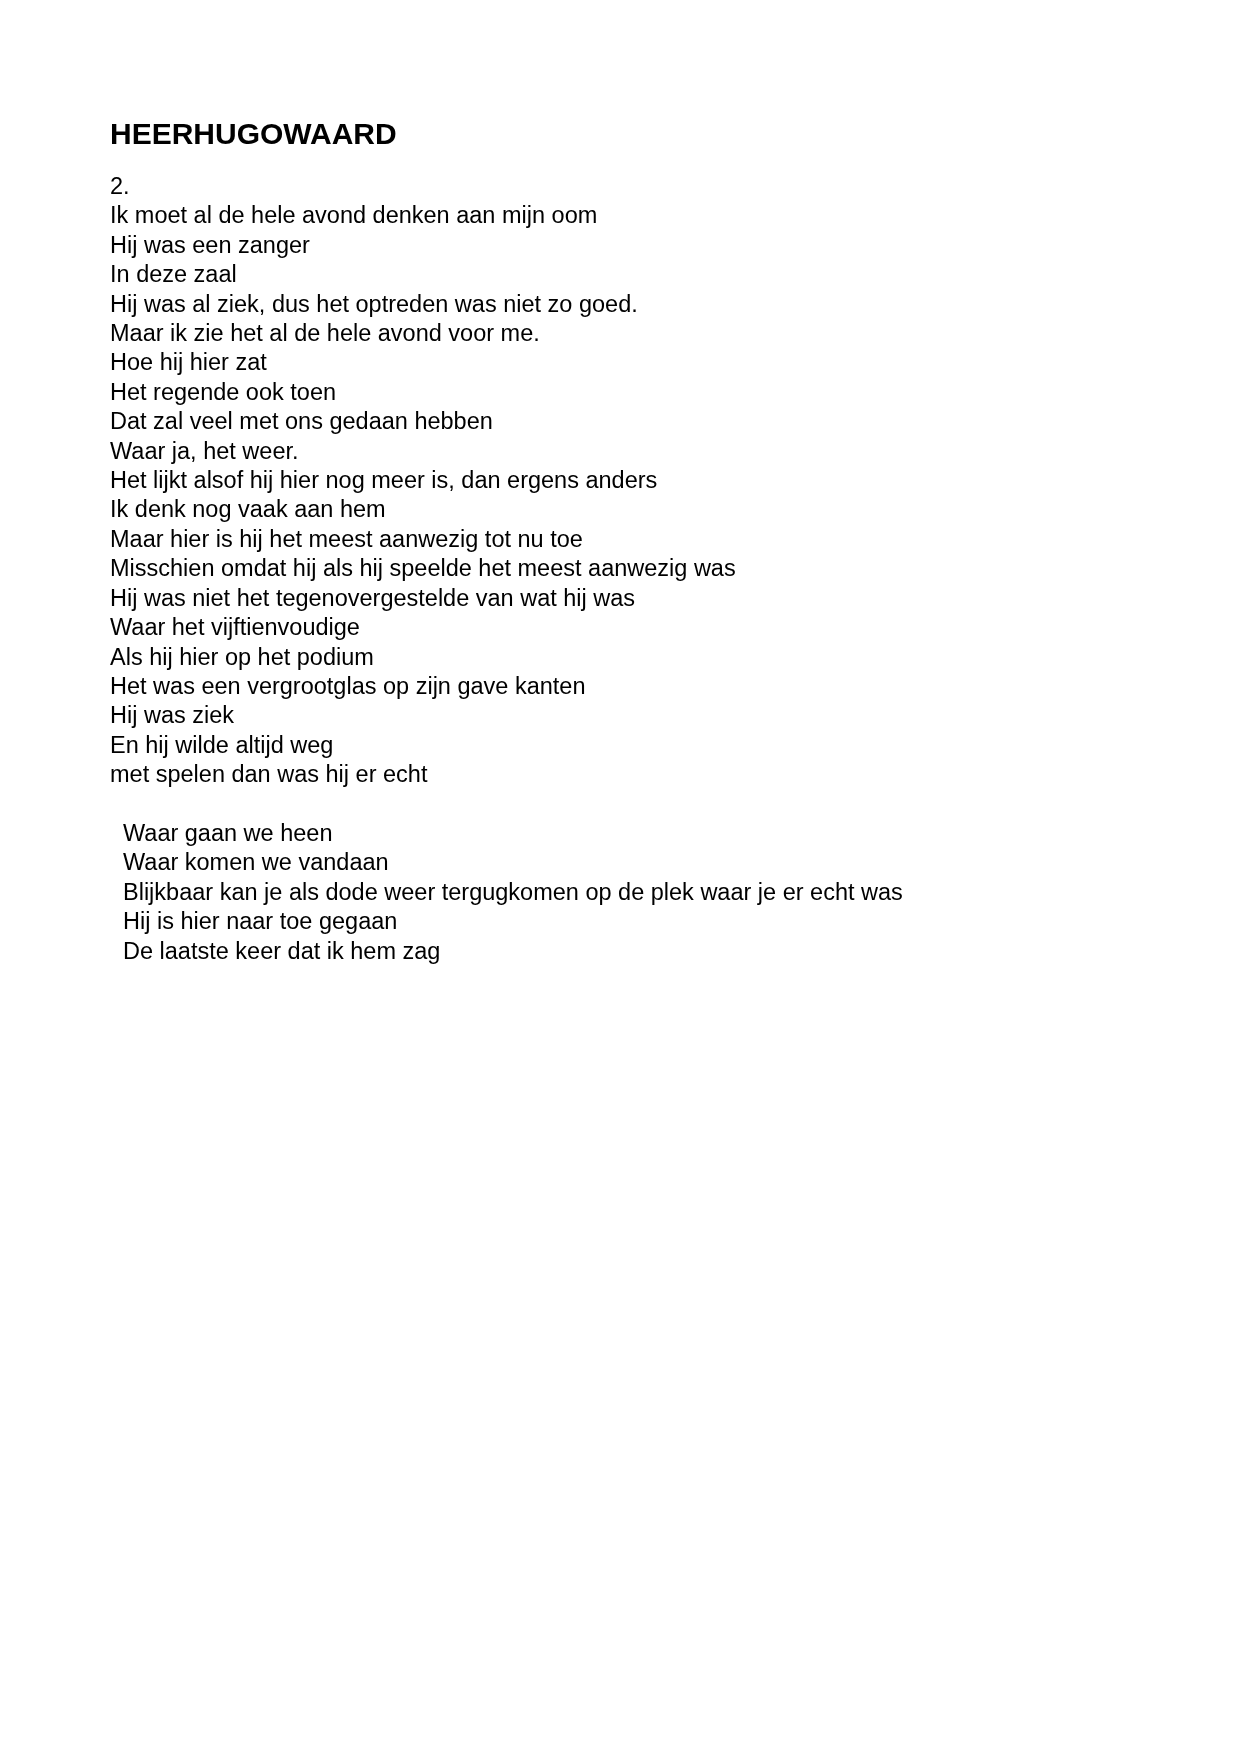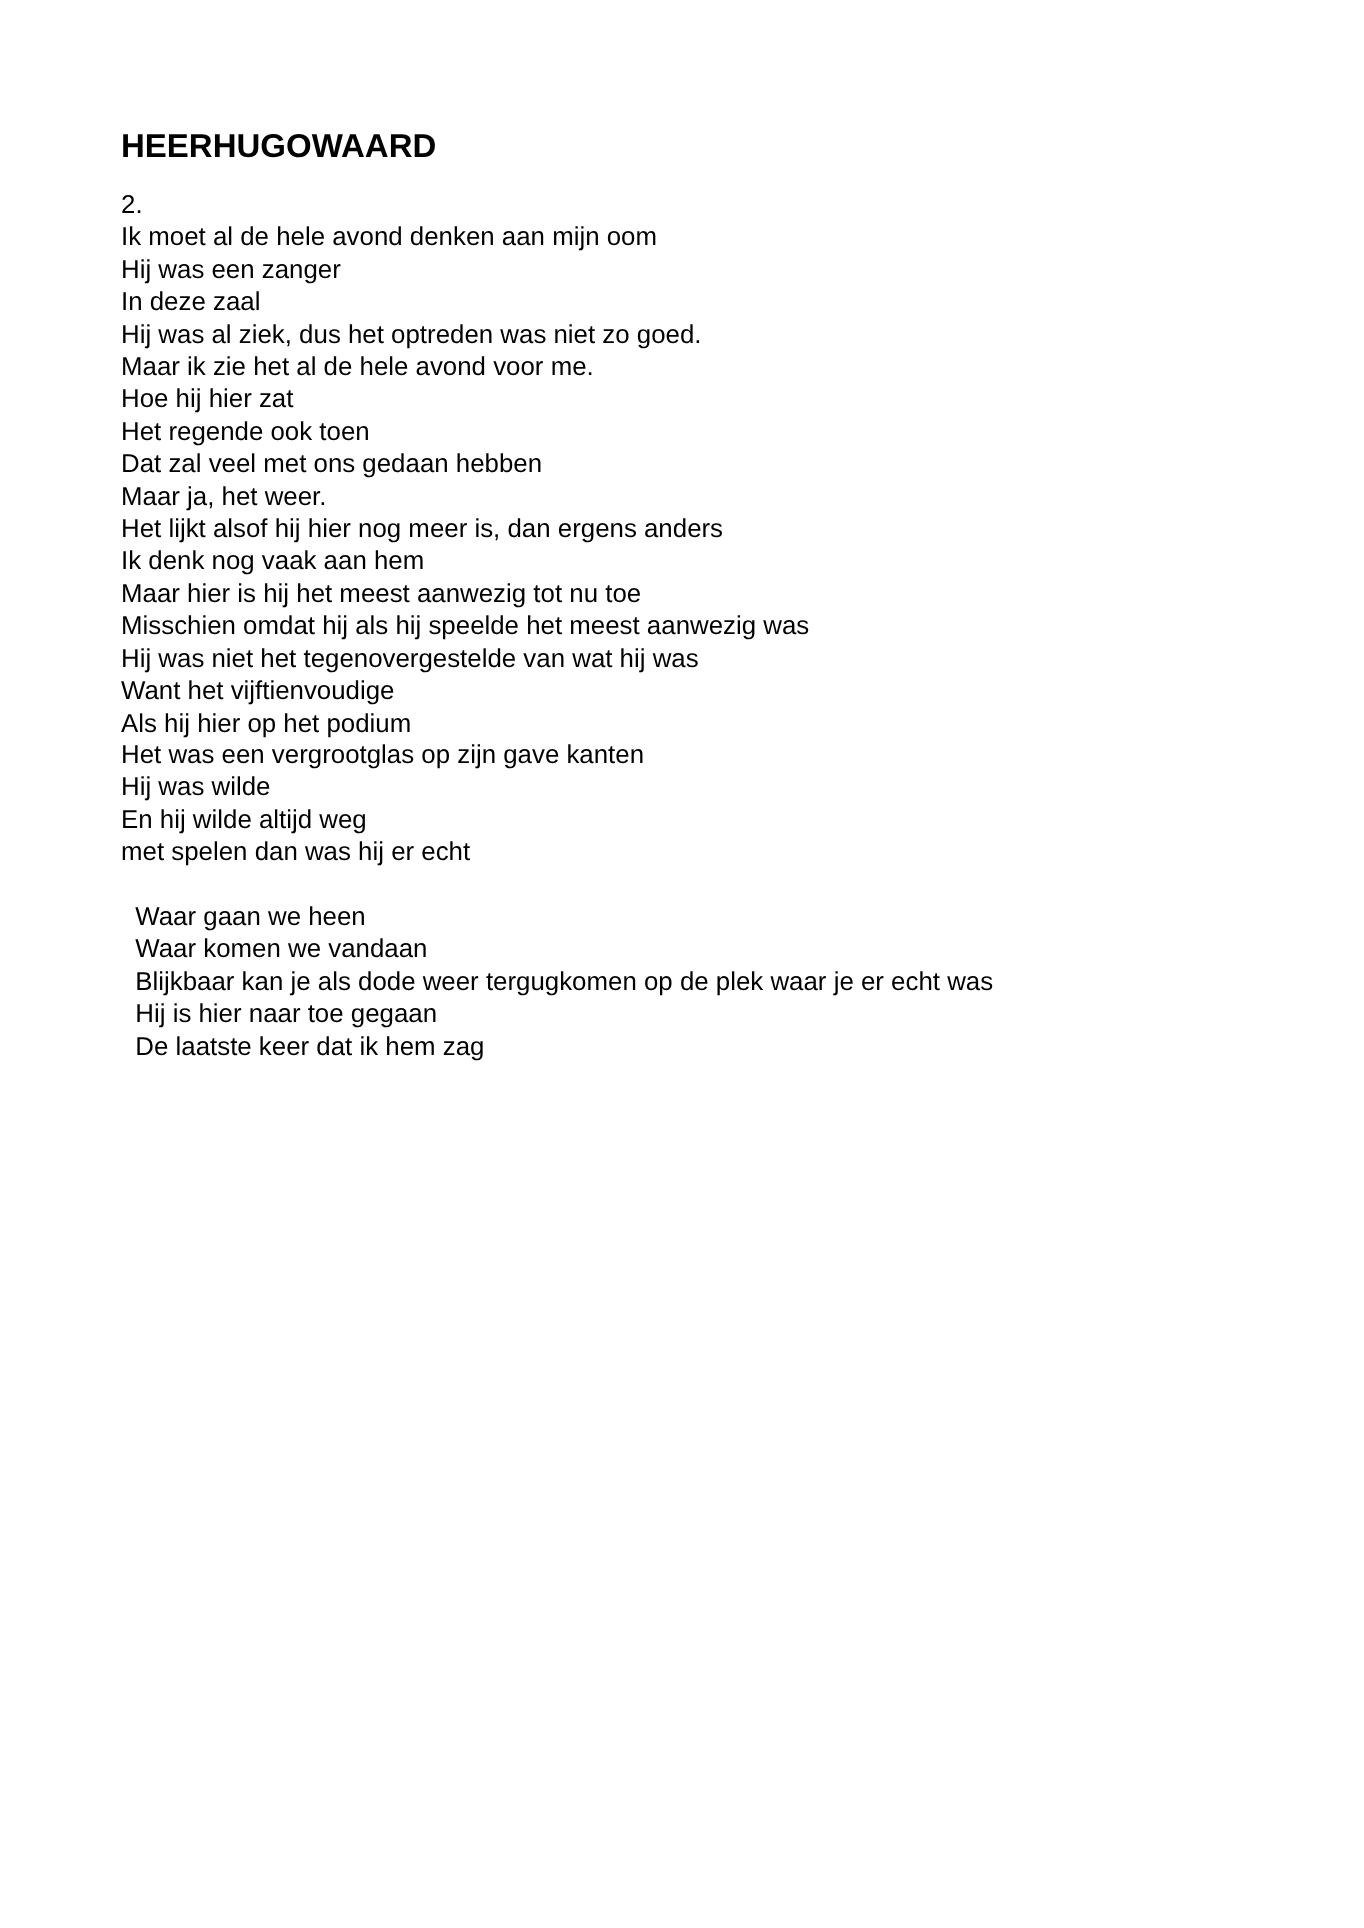--- a/index.html
+++ b/index.html
@@ -55,30 +55,30 @@
     <div class="stanza">
       <div class="line">2.</div>
       <div class="line">Ik moet al de hele avond denken aan mijn oom</div>
       <div class="line">Hij was een zanger</div>
       <div class="line">In deze zaal</div>
       <div class="line">Hij was al ziek, dus het optreden was niet zo goed.</div>
       <div class="line">Maar ik zie het al de hele avond voor me.</div>
       <div class="line">Hoe hij hier zat</div>
       <div class="line">Het regende ook toen</div>
       <div class="line">Dat zal veel met ons gedaan hebben</div>
-      <div class="line">Maar ja, het weer.</div>
+      <div class="line">Waar ja, het weer.</div>
       <div class="line">Het lijkt alsof hij hier nog meer is, dan ergens anders</div>
       <div class="line">Ik denk nog vaak aan hem</div>
       <div class="line">Maar hier is hij het meest aanwezig tot nu toe</div>
       <div class="line">Misschien omdat hij als hij speelde het meest aanwezig was</div>
       <div class="line">Hij was niet het tegenovergestelde van wat hij was</div>
-      <div class="line">Want het vijftienvoudige</div>
+      <div class="line">Waar het vijftienvoudige</div>
       <div class="line">Als hij hier op het podium</div>
       <div class="line">Het was een vergrootglas op zijn gave kanten</div>
-      <div class="line">Hij was wilde</div>
+      <div class="line">Hij was ziek</div>
       <div class="line">En hij wilde altijd weg</div>
       <div class="line">met spelen dan was hij er echt</div>
     </div>
 
     <div class="stanza stanza-gap">
       <div class="line">Waar gaan we heen</div>
       <div class="line">Waar komen we vandaan</div>
       <div class="line">Blijkbaar kan je als dode weer tergugkomen op de plek waar je er echt was</div>
       <div class="line">Hij is hier naar toe gegaan</div>
       <div class="line">De laatste keer dat ik hem zag</div>

